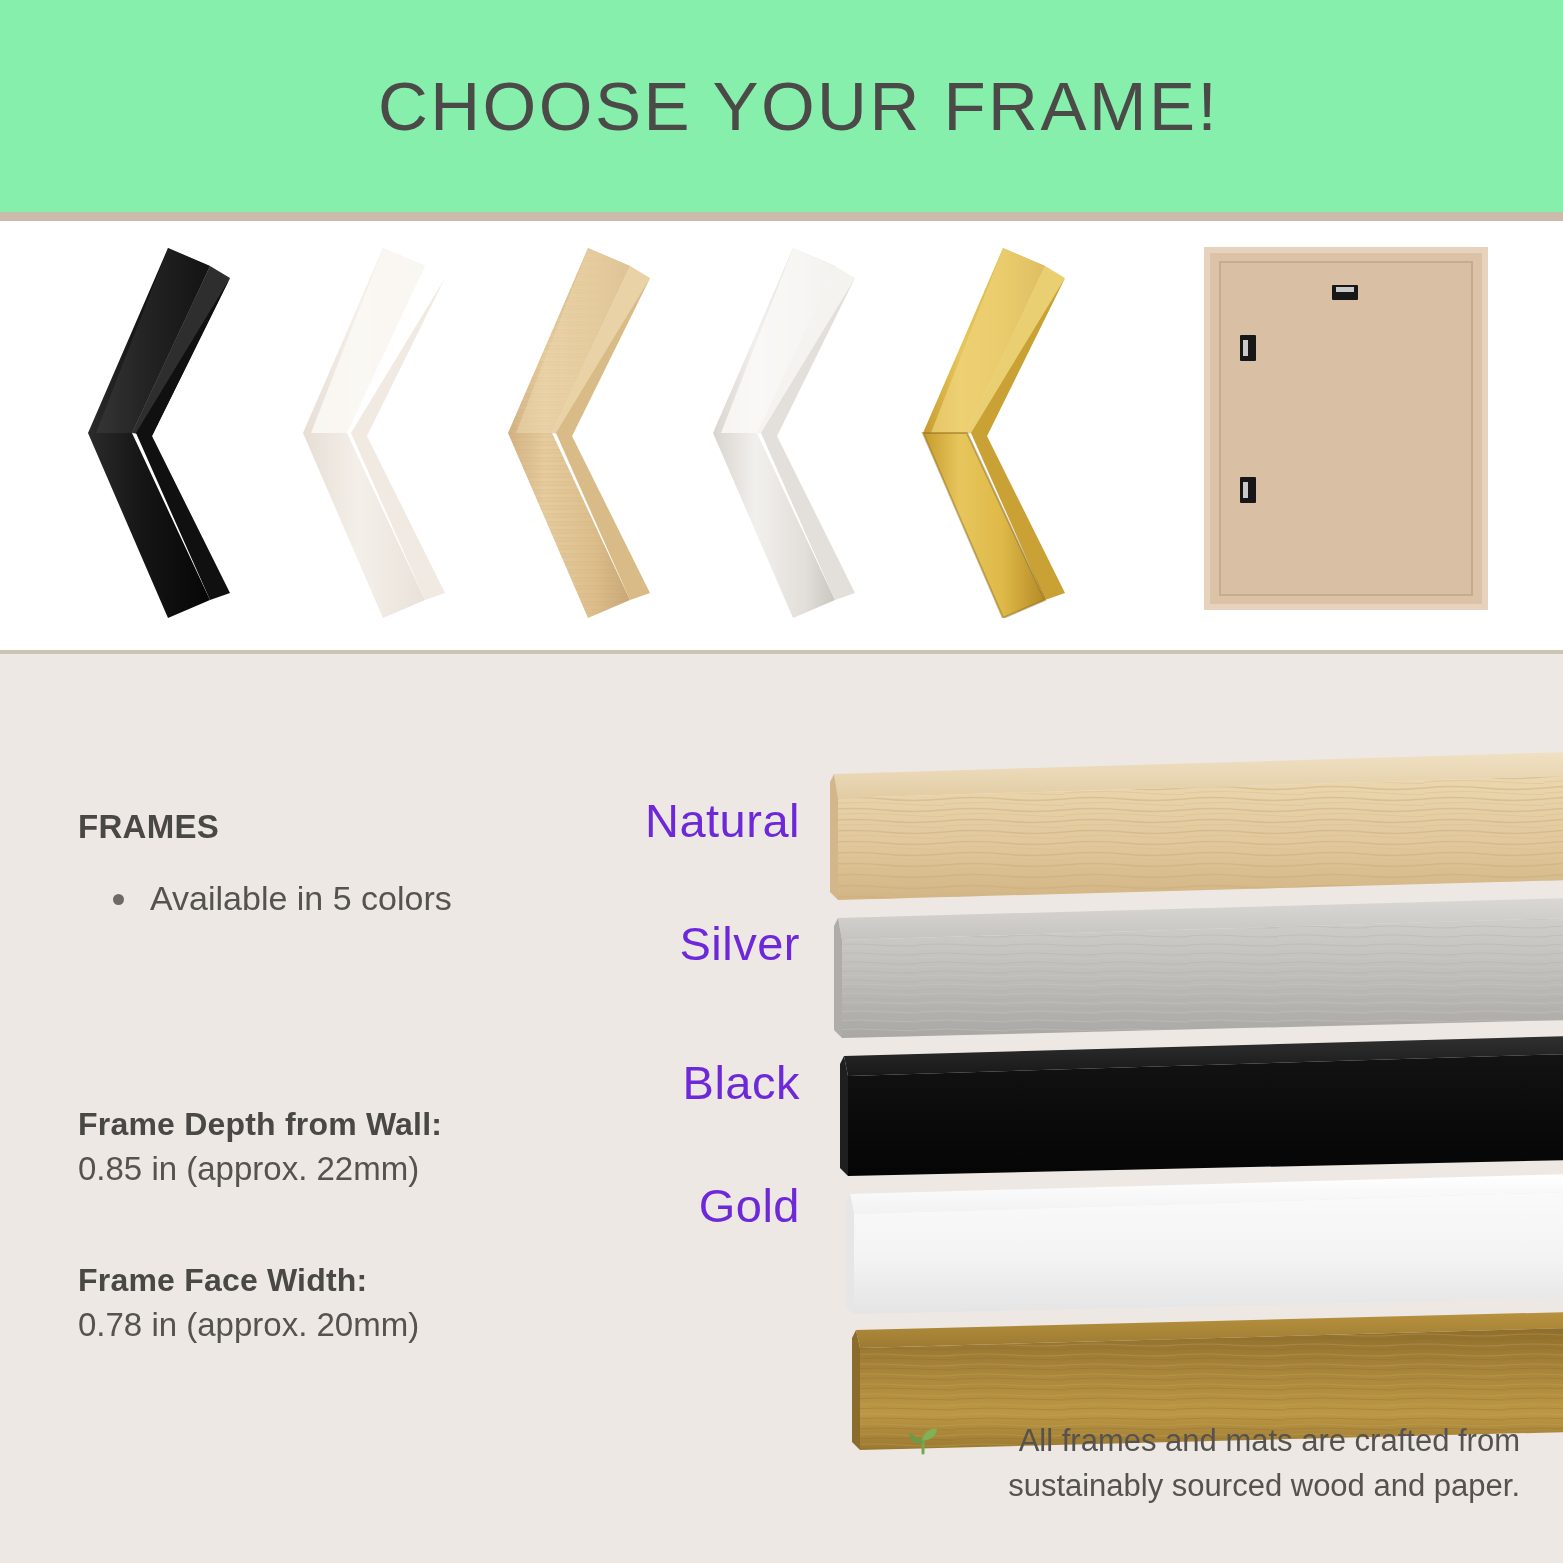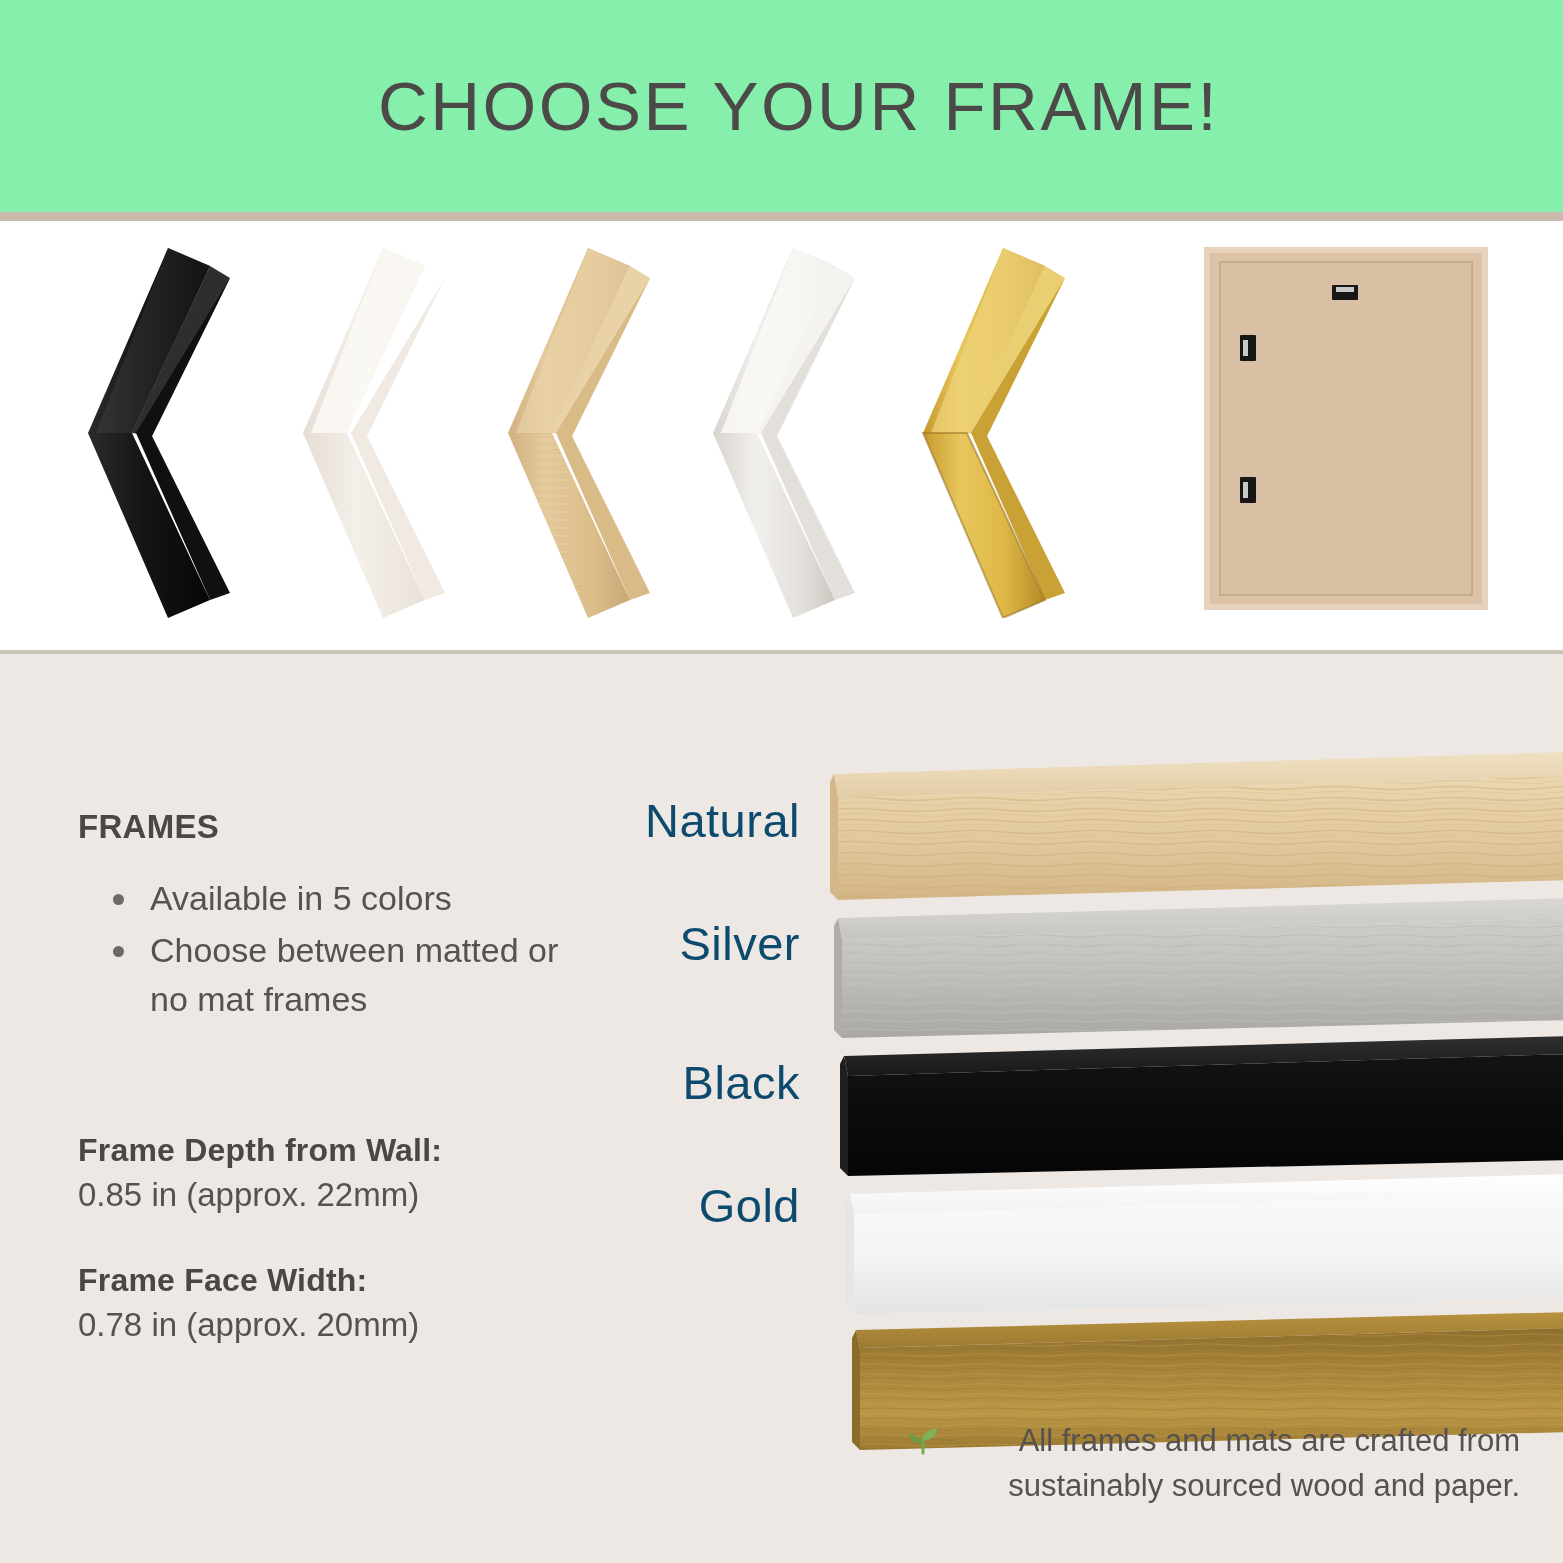--- a/index.html
+++ b/index.html
@@ -124,21 +124,21 @@
     height: 11px;
     border-radius: 50%;
     background: #6d6a66;
   }
 
   .spec {
     position: absolute;
     left: 78px;
     width: 560px;
   }
-  .spec.depth { top: 1128px; }
+  .spec.depth { top: 1102px; }
   .spec.width { top: 1258px; }
   .spec-label {
     font-size: 32px;
     font-weight: bold;
     color: #4a4845;
     line-height: 44px;
     letter-spacing: 0.2px;
   }
   .spec-value {
     font-size: 33px;
@@ -148,21 +148,21 @@
   }
 
   
   .color-label {
     position: absolute;
     width: 270px;
     right: 763px;
     text-align: right;
     font-size: 47px;
     font-weight: 300;
-    color: #0c4a6e;
+    color: #6d28d9;
     letter-spacing: 0.5px;
   }
 
   
   .strip {
     position: absolute;
     overflow: hidden;
   }
   .strip svg { display:block; width:100%; height:100%; }
 
@@ -315,24 +315,20 @@
   <div class="swatch-rule"></div>
 
   <div class="lower"></div>
 
   <div class="frames-head">FRAMES</div>
 
   <ul class="bullets">
     <li>
       <span class="dot"></span>
       <span>Available in 5 colors</span>
-    </li>
-    <li>
-      <span class="dot"></span>
-      <span>Choose between matted or no mat frames</span>
     </li>
   </ul>
 
   <div class="spec depth">
     <div class="spec-label">Frame Depth from Wall:</div>
     <div class="spec-value">0.85 in (approx. 22mm)</div>
   </div>
 
   <div class="spec width">
     <div class="spec-label">Frame Face Width:</div>

